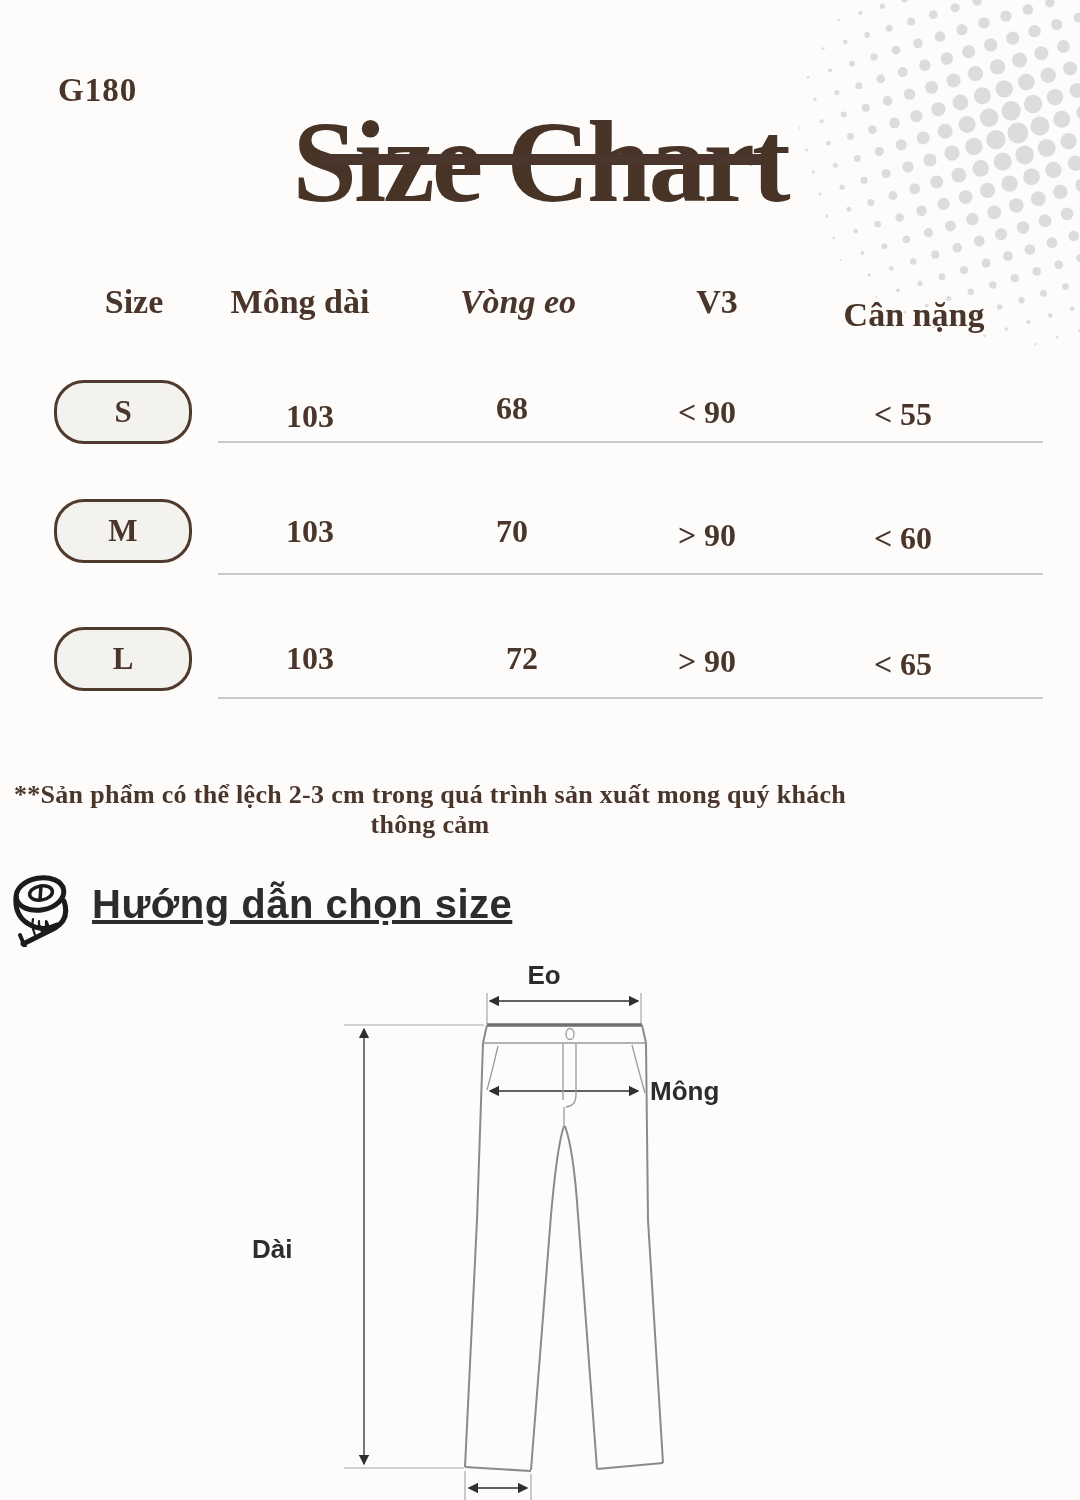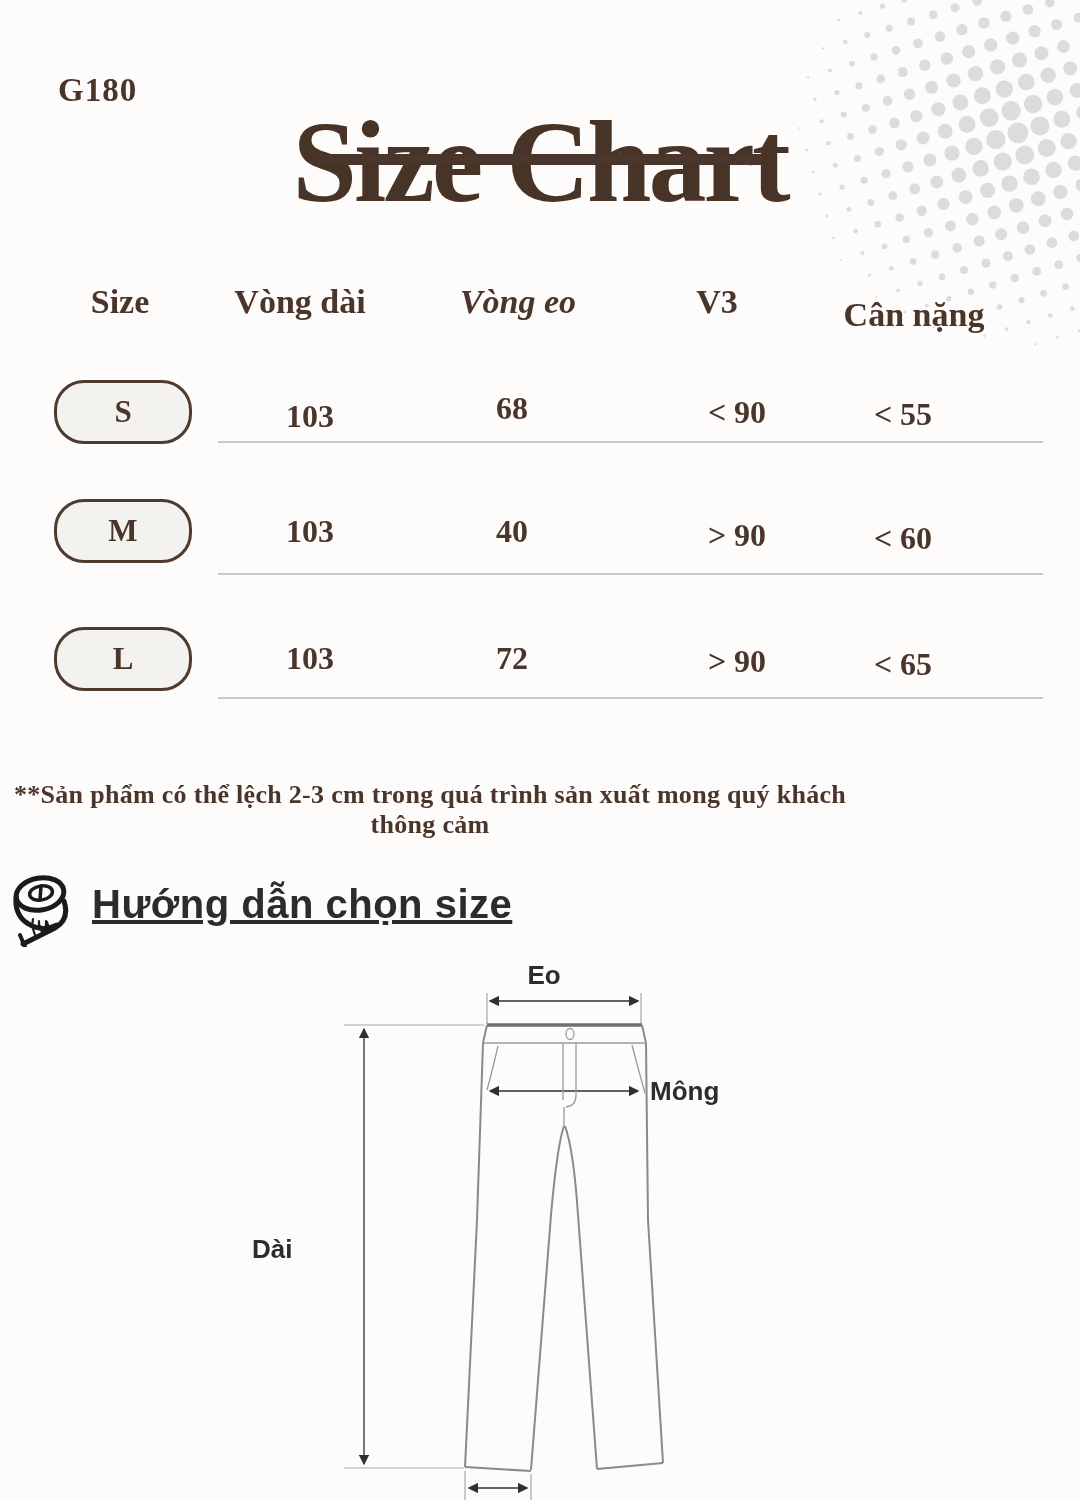--- a/index.html
+++ b/index.html
@@ -26,37 +26,37 @@
     font-size:116px;font-weight:bold;color:#483327;letter-spacing:-3px;line-height:1.0;
   }
   .title-underline{left:319px;top:154px;width:443px;height:11px;background:#4a362c;}
   .halftone{left:780px;top:0;width:300px;height:380px;}
 
   
   .th{
     position:absolute;top:283px;transform:translateX(-50%);
     font-size:34px;font-weight:bold;color:var(--brown);white-space:nowrap;
   }
-  .th.h1{left:120px;} .th.h2{left:300px;} .th.h3{left:518px;font-style:italic;} .th.h4{left:717px;} .th.h5{left:914px;margin-top:13px;}
+  .th.h1{left:134px;} .th.h2{left:300px;} .th.h3{left:518px;font-style:italic;} .th.h4{left:717px;} .th.h5{left:914px;margin-top:13px;}
 
   .pill{
     position:absolute;left:54px;width:138px;height:64px;
     background:#f3f2ef;border:3px solid #4f3a2d;border-radius:30px;
     text-align:center;line-height:58px;font-size:31px;font-weight:bold;color:var(--brown);
   }
   .pill.r1{top:380px;} .pill.r2{top:499px;} .pill.r3{top:627px;}
 
   .vcell{
     position:absolute;transform:translateX(-50%);white-space:nowrap;
     font-size:32px;font-weight:bold;color:var(--brown);
   }
-  .c2{left:310px;} .c3{left:512px;} .c4{left:707px;margin-left:30px;} .c5{left:903px;}
+  .c2{left:310px;} .c3{left:512px;} .c4{left:707px;} .c5{left:903px;}
   .r1.c2{top:398px;} .r1.c3{top:390px;} .r1.c4{top:394px;} .r1.c5{top:396px;}
   .r2.c2{top:513px;} .r2.c3{top:513px;} .r2.c4{top:517px;} .r2.c5{top:520px;}
-  .r3.c2{top:640px;} .r3.c3{top:640px;} .r3.c4{top:643px;} .r3.c5{top:646px;}
+  .r3.c2{top:640px;} .r3.c3{top:640px;margin-left:10px;} .r3.c4{top:643px;} .r3.c5{top:646px;}
 
   .sep{position:absolute;left:218px;width:825px;height:2px;background:var(--sep);}
   .sep.r1{top:441px;} .sep.r2{top:573px;} .sep.r3{top:697px;}
 
   
   .note{
     left:0;width:860px;top:780px;text-align:center;
     font-size:26px;font-weight:bold;color:var(--brown);letter-spacing:.3px;
   }
 
@@ -260,35 +260,35 @@
     <circle cx="291.8" cy="-4.2" r="4.2" fill="#dcdcdc"></circle>
     <circle cx="298.6" cy="17.7" r="4.9" fill="#dcdcdc"></circle>
     <circle cx="305.4" cy="39.7" r="5.6" fill="#dcdcdc"></circle>
   </svg>
 
 <div class="abs product-code">G180</div>
 <h1 class="abs page-title">Size Chart</h1>
 <div class="abs title-underline"></div>
 
 <div class="th h1">Size</div>
-<div class="th h2">Vòng dài</div>
+<div class="th h2">Mông dài</div>
 <div class="th h3">Vòng eo</div>
 <div class="th h4">V3</div>
 <div class="th h5">Cân nặng</div>
 
 <div class="pill r1">S</div>
 <div class="vcell r1 c2">103</div>
 <div class="vcell r1 c3">68</div>
 <div class="vcell r1 c4">&lt; 90</div>
 <div class="vcell r1 c5">&lt; 55</div>
 <div class="sep r1"></div>
 
 <div class="pill r2">M</div>
 <div class="vcell r2 c2">103</div>
-<div class="vcell r2 c3">40</div>
+<div class="vcell r2 c3">70</div>
 <div class="vcell r2 c4">&gt; 90</div>
 <div class="vcell r2 c5">&lt; 60</div>
 <div class="sep r2"></div>
 
 <div class="pill r3">L</div>
 <div class="vcell r3 c2">103</div>
 <div class="vcell r3 c3">72</div>
 <div class="vcell r3 c4">&gt; 90</div>
 <div class="vcell r3 c5">&lt; 65</div>
 <div class="sep r3"></div>

